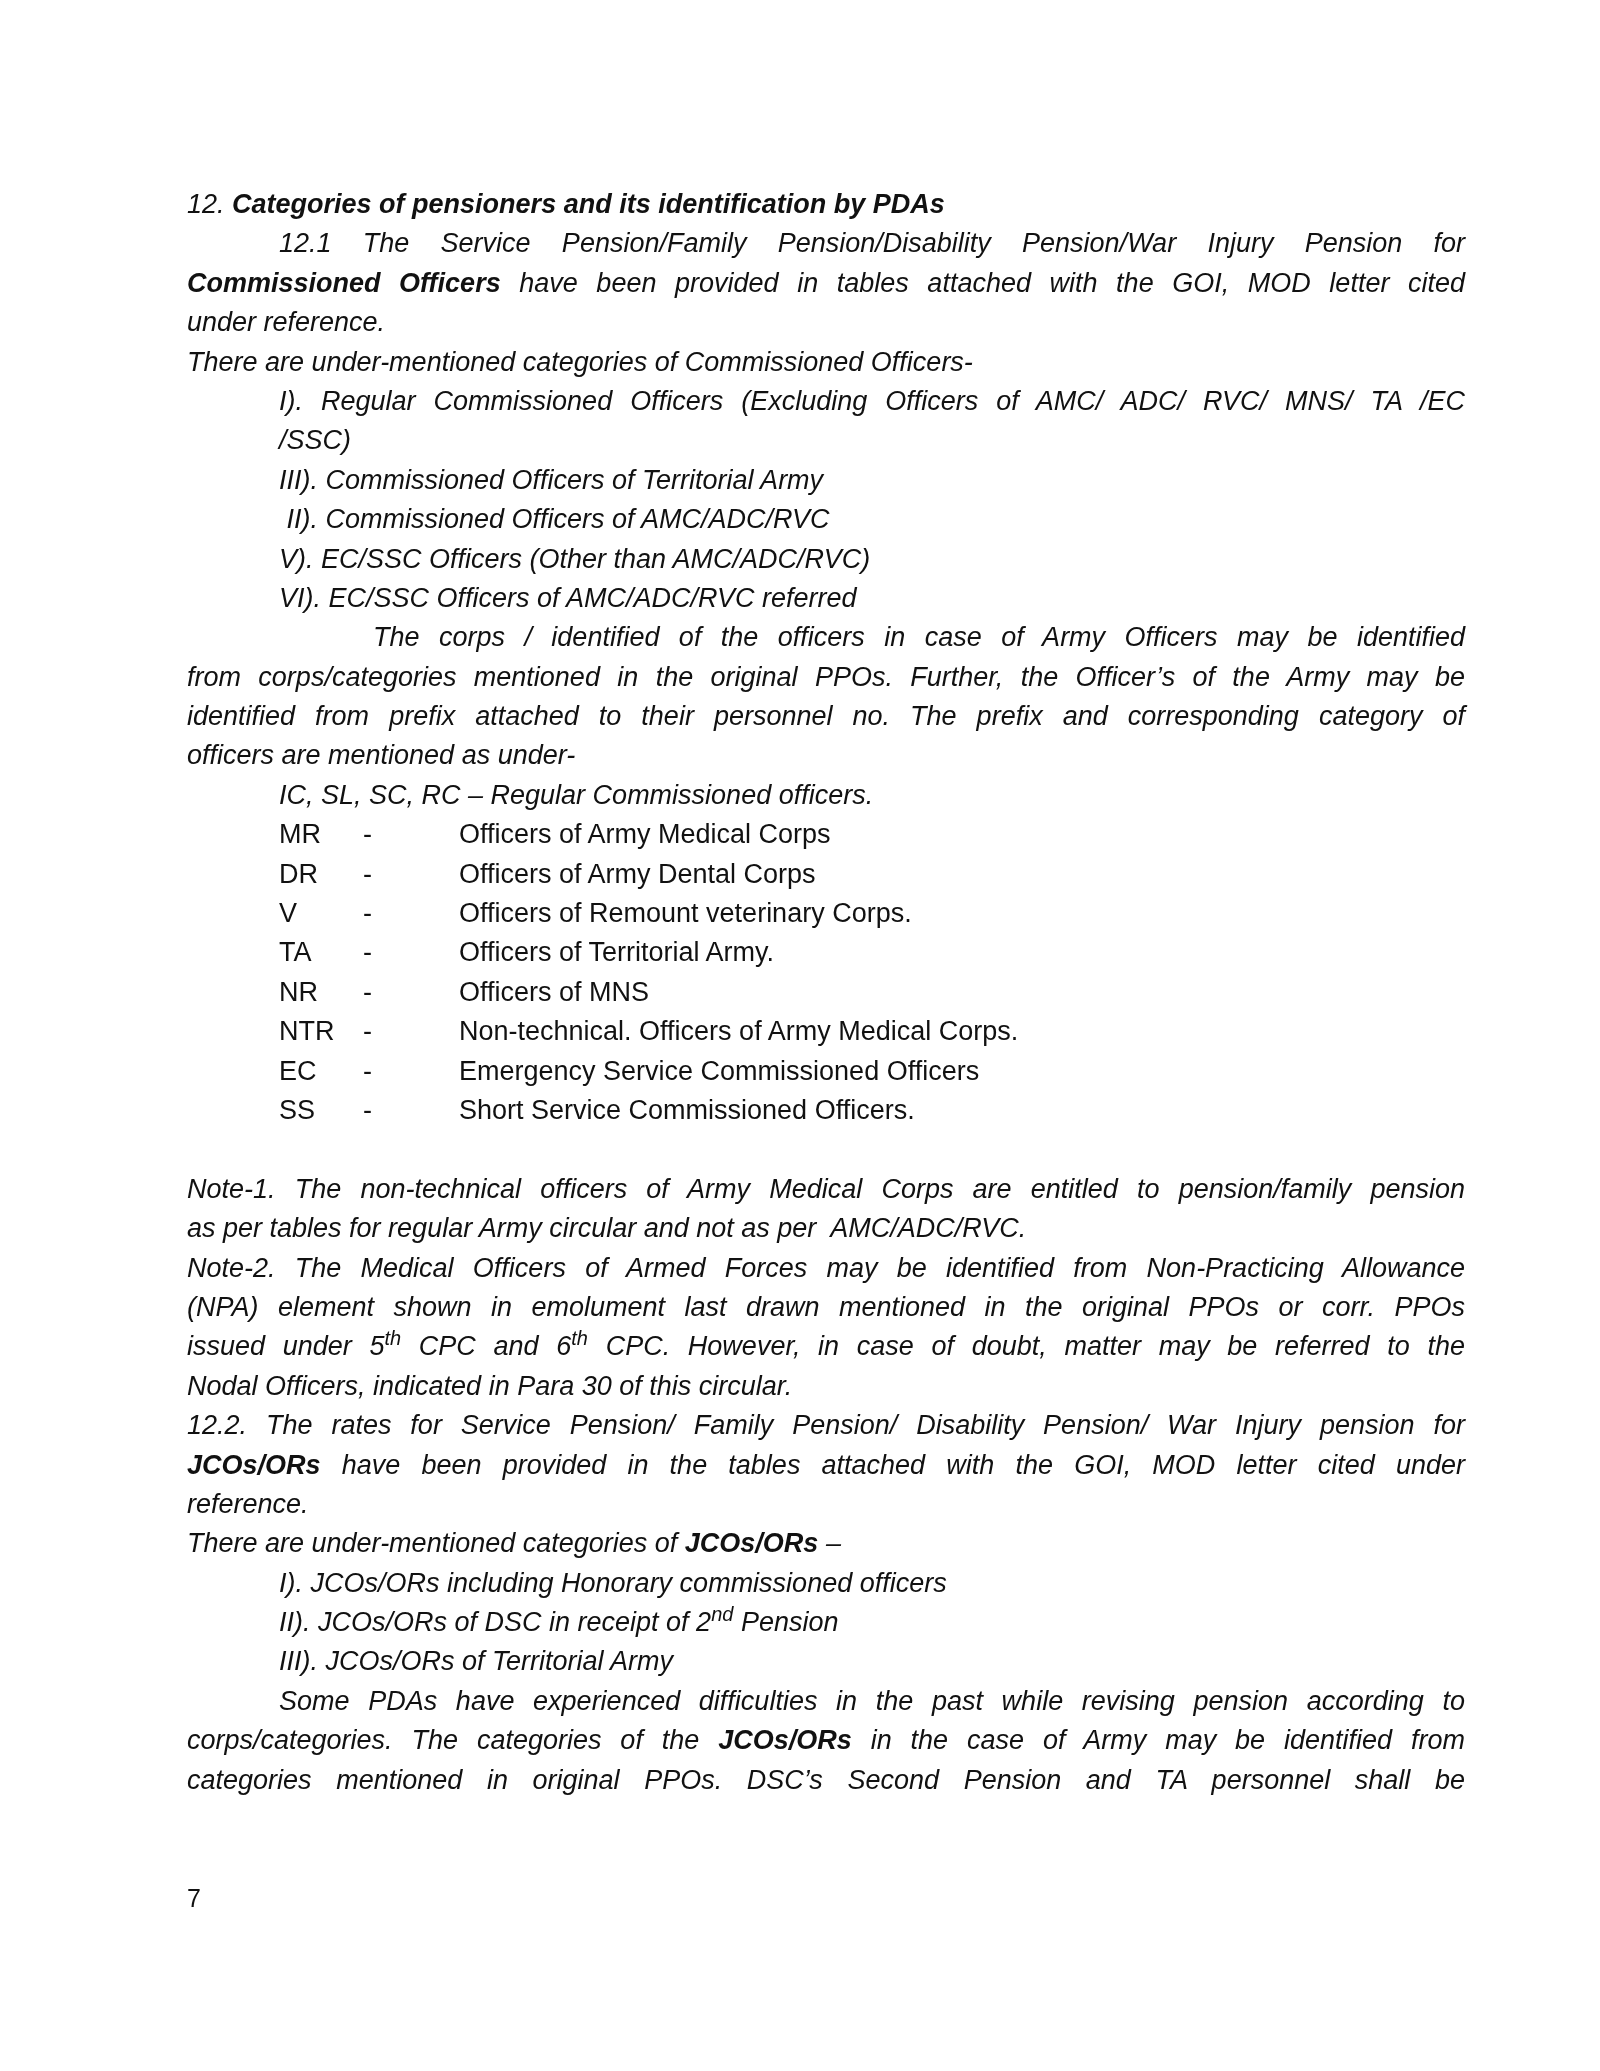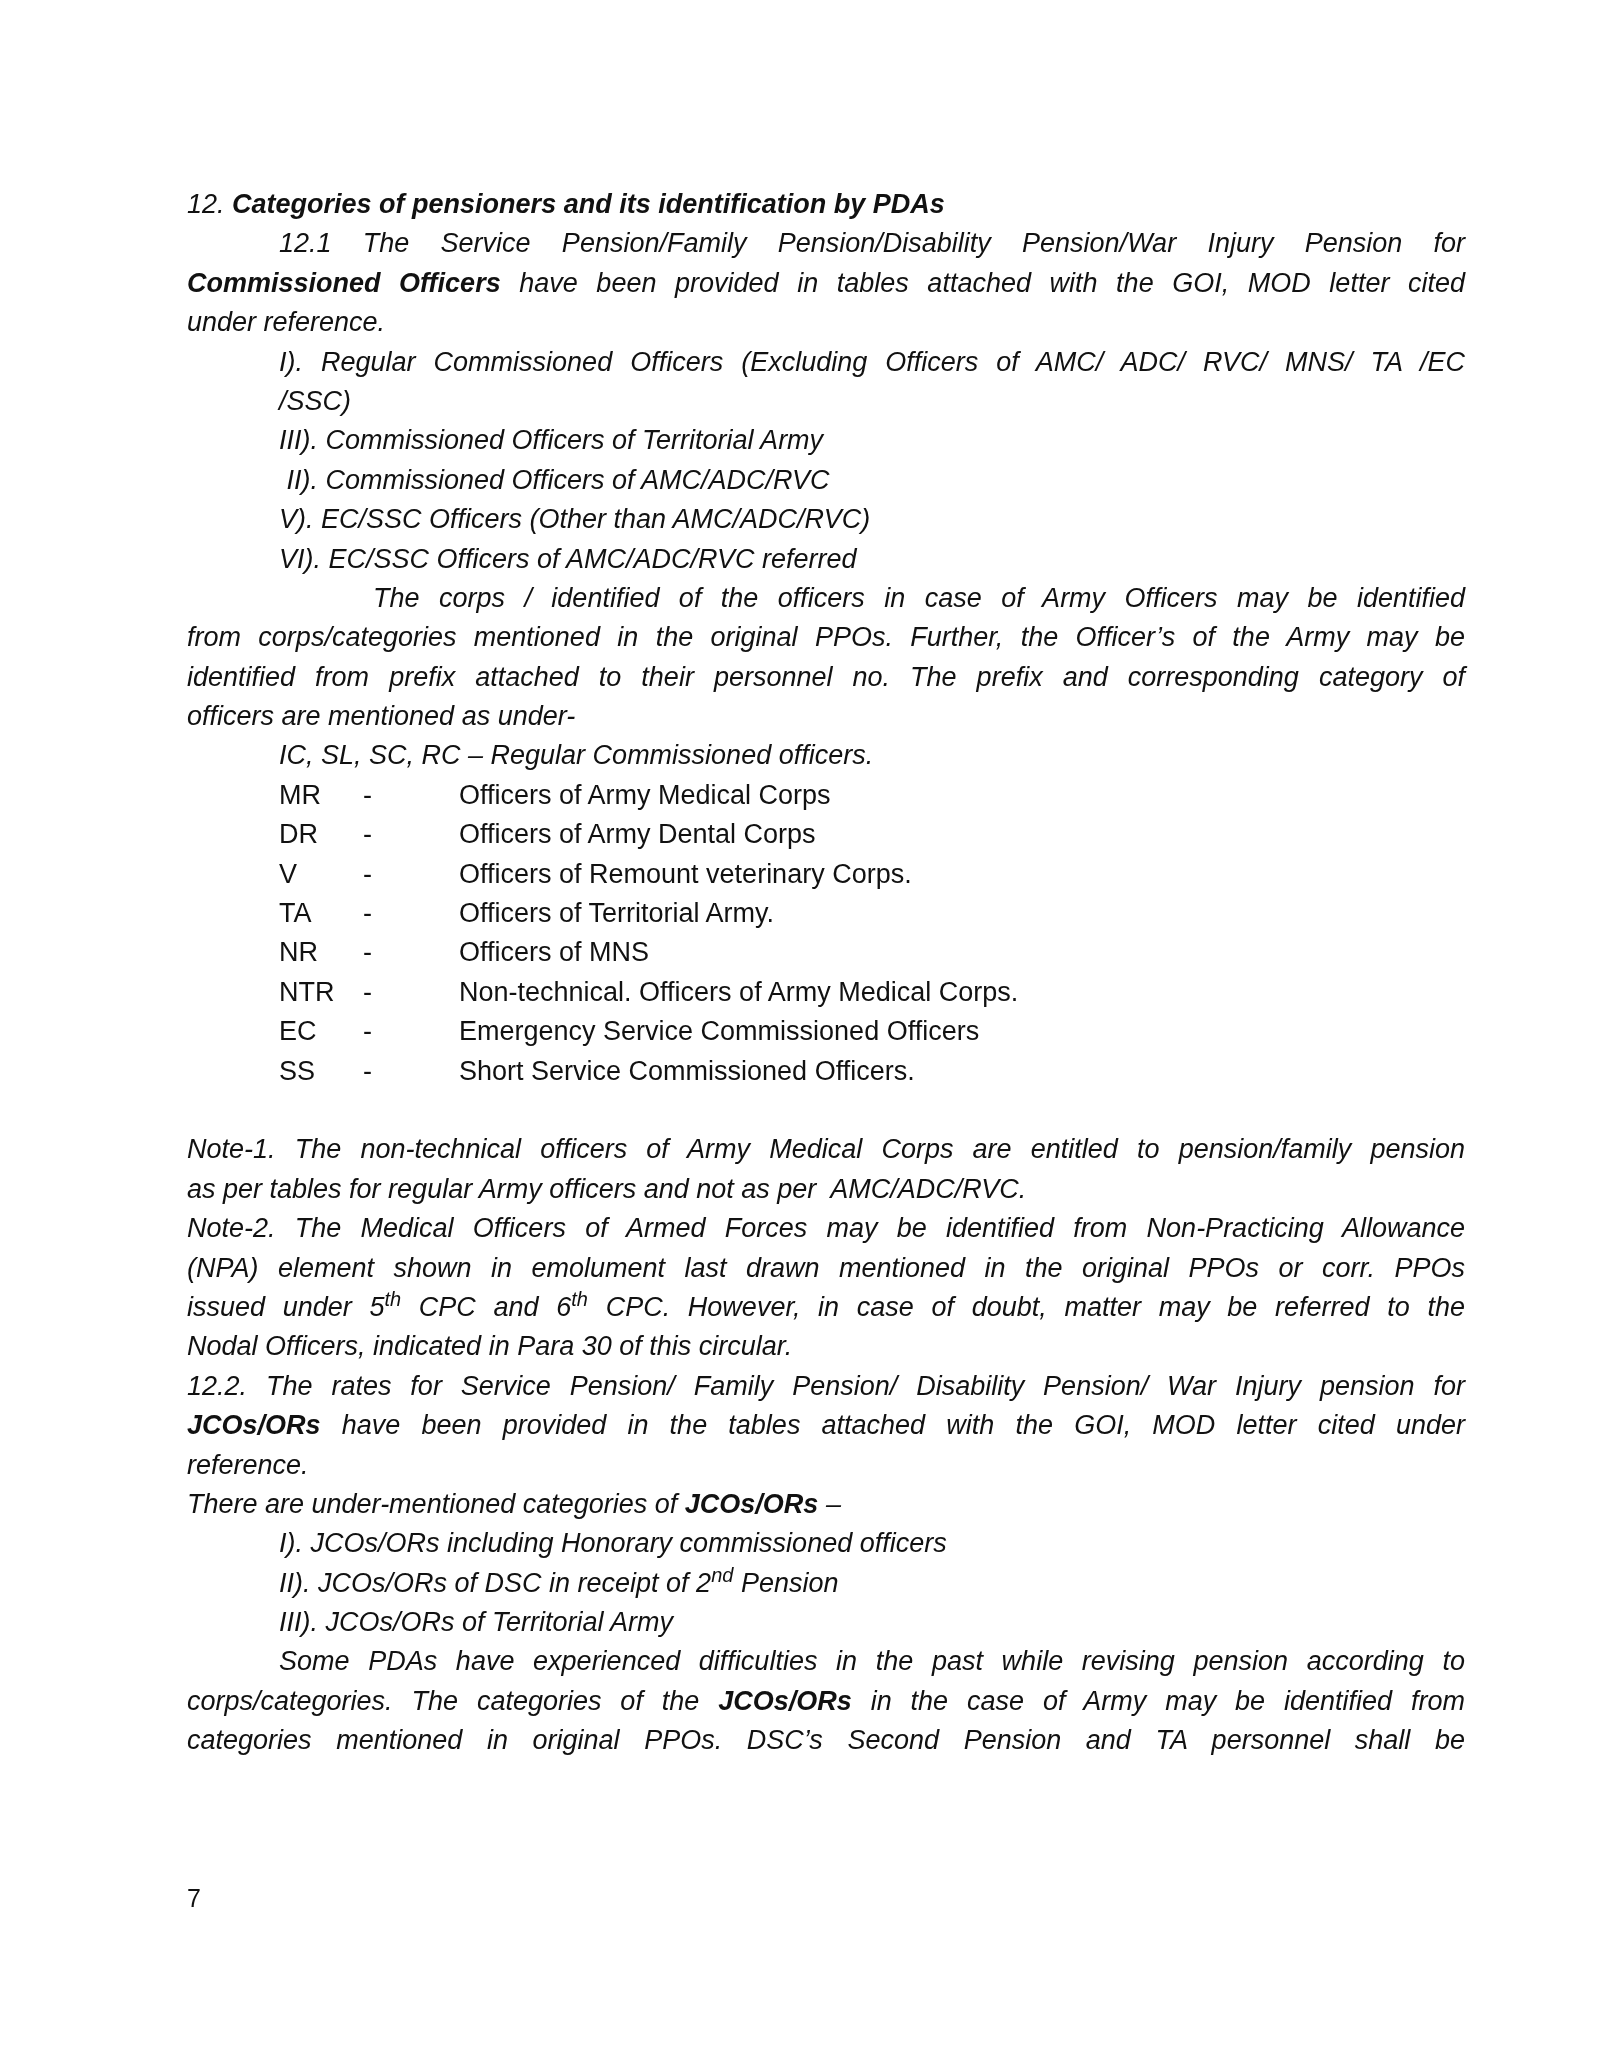--- a/index.html
+++ b/index.html
@@ -27,20 +27,21 @@
 
   <div class="line">
     <span>12.</span>
     <span class="bold">Categories of pensioners and its identification by PDAs</span>
   </div>
 
   <div class="line just ind1">12.1 The Service Pension/Family Pension/Disability Pension/War Injury Pension for</div>
   <div class="line just"><b>Commissioned Officers</b><span> have been provided in tables attached with the GOI, MOD letter cited</span></div>
   <div class="line">under reference.</div>
 
+  <div class="line">There are under-mentioned categories of Commissioned Officers-</div>
   <div class="line just ind-list">I). Regular Commissioned Officers (Excluding Officers of AMC/ ADC/ RVC/ MNS/ TA /EC</div>
   <div class="line ind-list">/SSC)</div>
   <div class="line ind-list">III). Commissioned Officers of Territorial Army</div>
   <div class="line ind-list" style="white-space:pre"> II). Commissioned Officers of AMC/ADC/RVC</div>
   <div class="line ind-list">V). EC/SSC Officers (Other than AMC/ADC/RVC)</div>
   <div class="line ind-list">VI). EC/SSC Officers of AMC/ADC/RVC referred</div>
 
   <div class="line just ind2">The corps / identified of the officers in case of Army Officers may be identified</div>
   <div class="line just">from corps/categories mentioned in the original PPOs. Further, the Officer’s of the Army may be</div>
   <div class="line just">identified from prefix attached to their personnel no. The prefix and corresponding category of</div>
@@ -86,21 +87,21 @@
       <div class="prefix-row">
         <span class="code">SS</span>
         <span class="dash">-</span>
         <span class="desc">Short Service Commissioned Officers.</span>
       </div>
     </div>
 
   <div class="gap"></div>
 
   <div class="line just">Note-1. The non-technical officers of Army Medical Corps are entitled to pension/family pension</div>
-  <div class="line" style="white-space:pre">as per tables for regular Army officers and not as per  AMC/ADC/RVC.</div>
+  <div class="line" style="white-space:pre">as per tables for regular Army circular and not as per  AMC/ADC/RVC.</div>
 
   <div class="line just">Note-2. The Medical Officers of Armed Forces may be identified from Non-Practicing Allowance</div>
   <div class="line just">(NPA) element shown in emolument last drawn mentioned in the original PPOs or corr. PPOs</div>
   <div class="line just"><span>issued under 5</span><sup>th</sup><span> CPC and 6</span><sup>th</sup><span> CPC. However, in case of doubt, matter may be referred to the</span></div>
   <div class="line">Nodal Officers, indicated in Para 30 of this circular.</div>
 
   <div class="line just">12.2. The rates for Service Pension/ Family Pension/ Disability Pension/ War Injury pension for</div>
   <div class="line just"><b>JCOs/ORs</b><span> have been provided in the tables attached with the GOI, MOD letter cited under</span></div>
   <div class="line">reference.</div>
 

